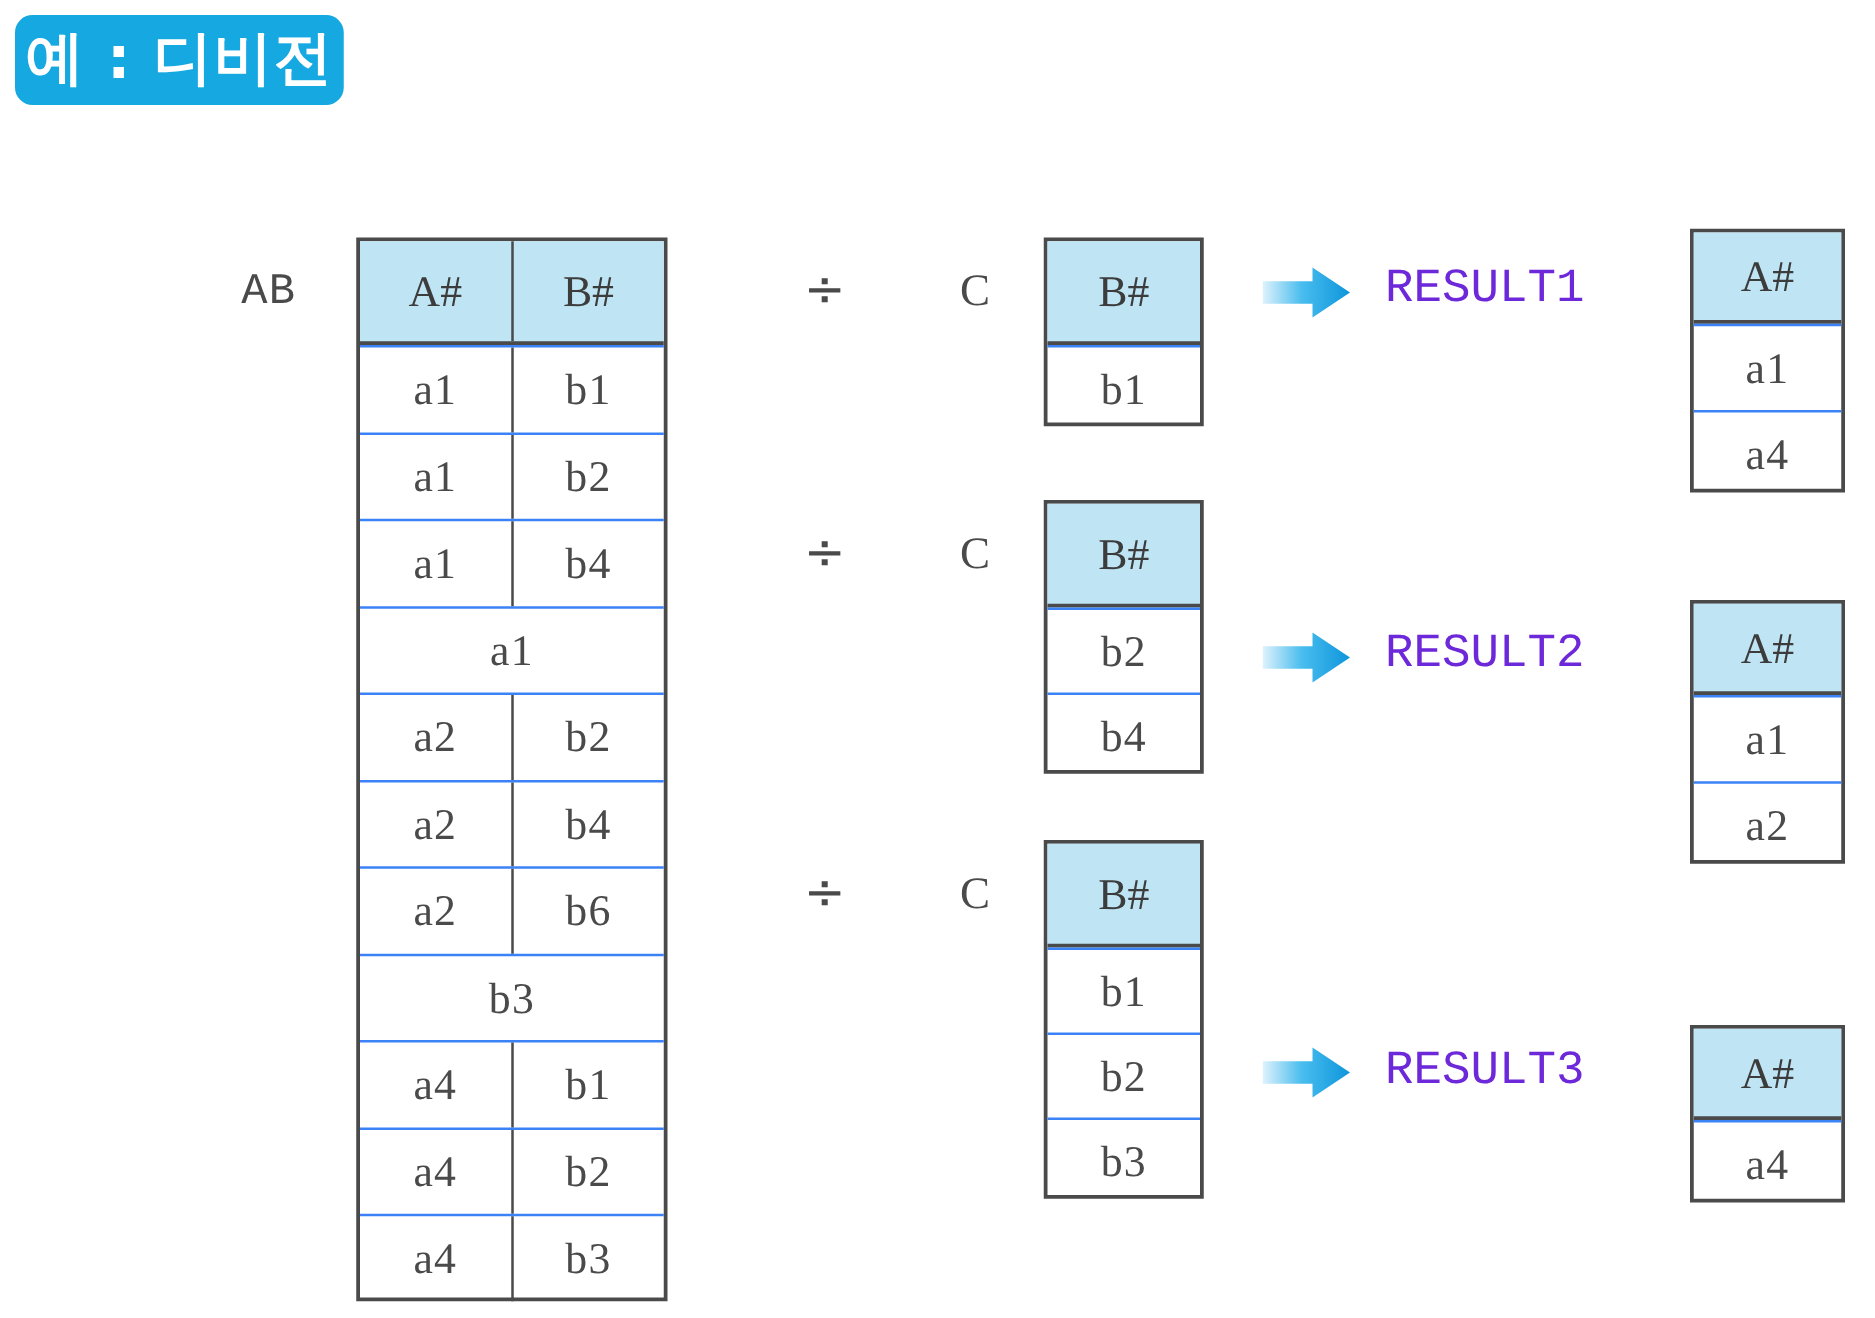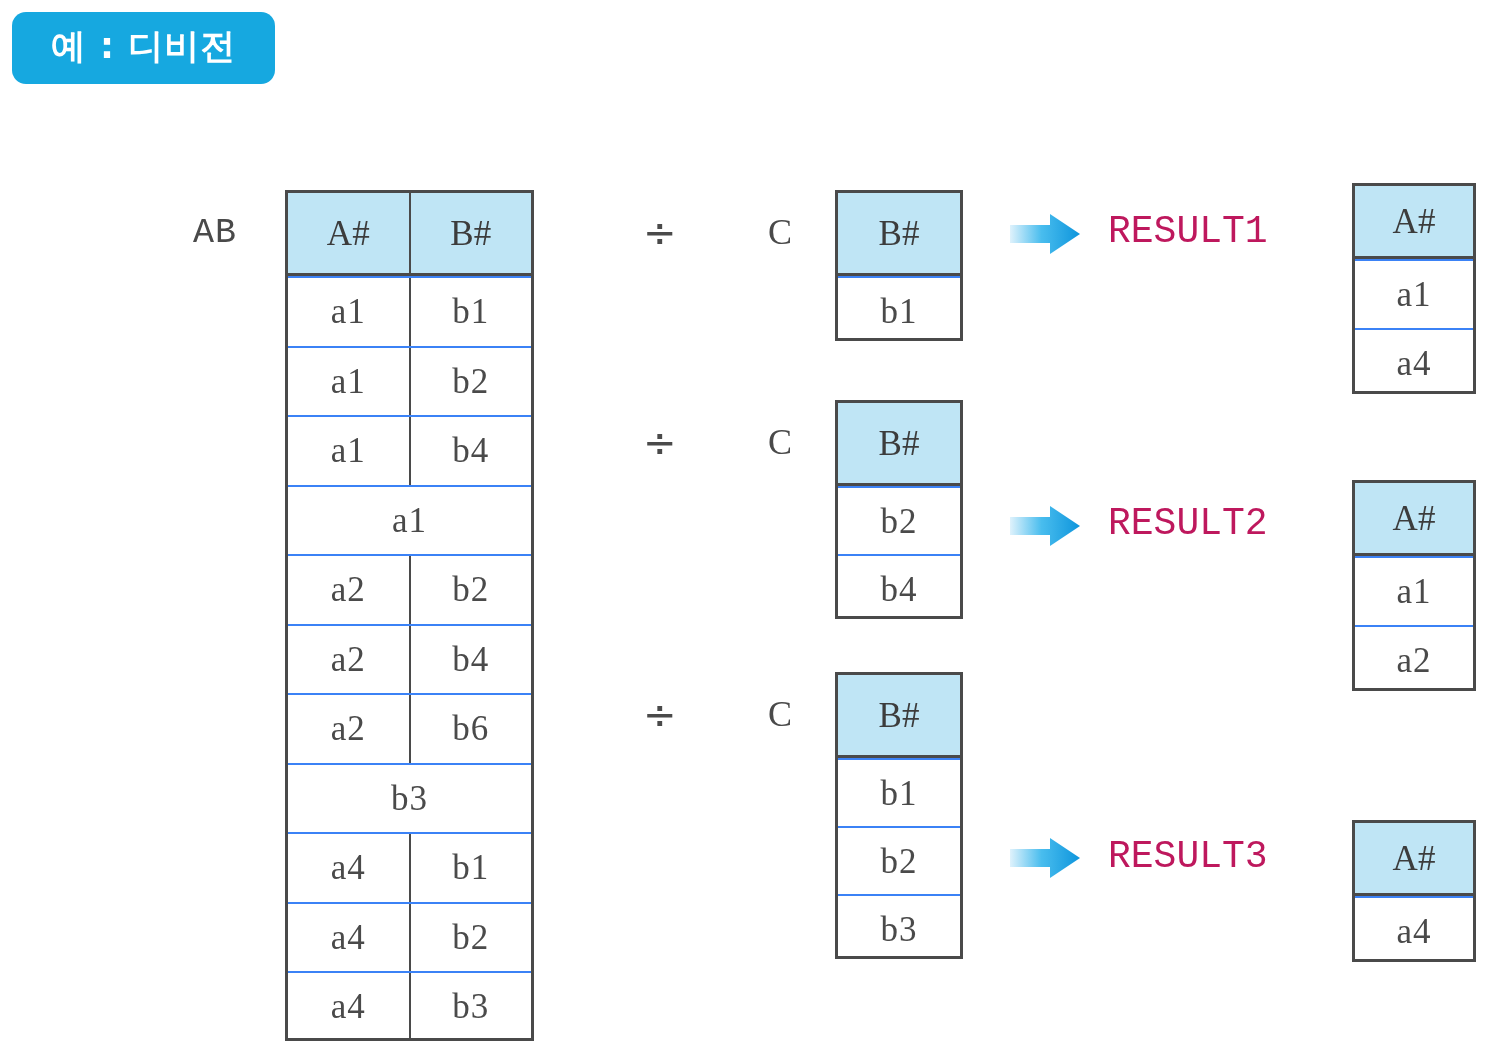--- a/index.html
+++ b/index.html
@@ -24,21 +24,21 @@
     width: 263px;
     height: 72px;
     background: #16a8e0;
     border-radius: 14px;
     display: flex;
     align-items: center;
     justify-content: center;
     color: #ffffff;
     font-family: "DejaVu Sans", "Liberation Sans", sans-serif;
     font-weight: bold;
-    font-size: 35px;
+    font-size: 47px;
     letter-spacing: 1px;
     box-sizing: border-box;
     padding-bottom: 3px;
   }
 
   
   .tbl {
     position: absolute;
     border: 3px solid #4a4a4a;
     box-sizing: border-box;
@@ -125,21 +125,21 @@
 
   .c-label { position: absolute; color: #4a4a4a;
              font-family: "Liberation Serif","DejaVu Serif",serif;
              font-size: 36px; line-height: 1; }
   #c-label-1 { left: 768px; top: 214px; }
   #c-label-2 { left: 768px; top: 424px; }
   #c-label-3 { left: 768px; top: 696px; }
 
   .result-label {
     position: absolute;
-    color: #be185d;
+    color: #6d28d9;
     font-family: "Liberation Mono", "DejaVu Sans Mono", monospace;
     font-size: 38px;
     line-height: 1;
     letter-spacing: 0px;
     white-space: nowrap;
   }
   #result-label-1 { left: 1108px; top: 213px; }
   #result-label-2 { left: 1108px; top: 505px; }
   #result-label-3 { left: 1108px; top: 838px; }
 

